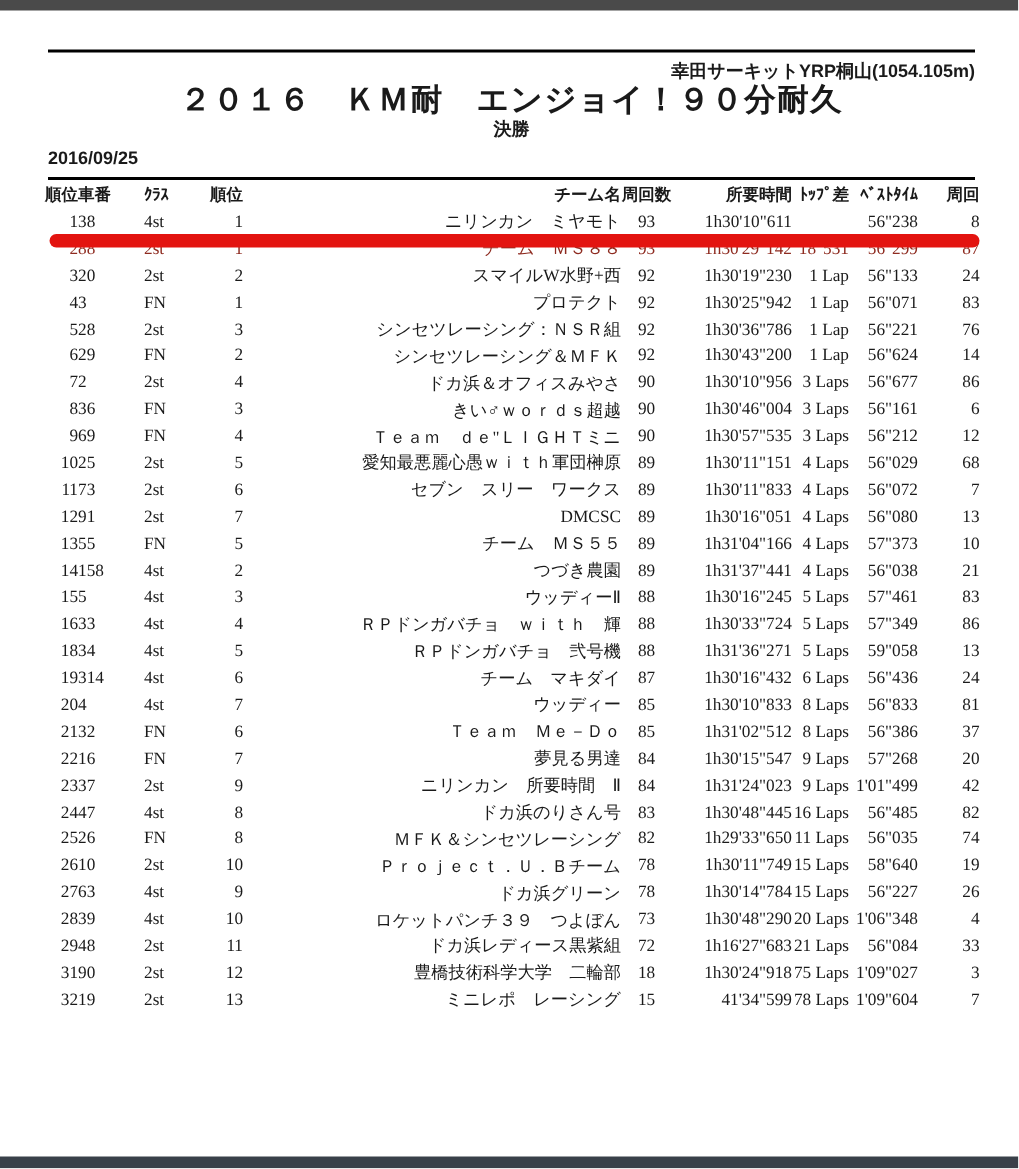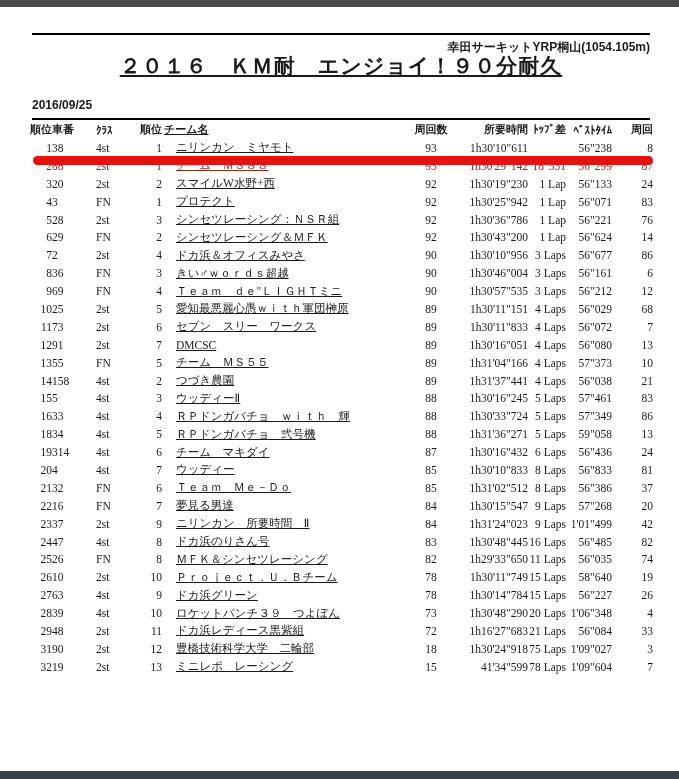--- a/index.html
+++ b/index.html
@@ -5,54 +5,55 @@
   html,body{margin:0;padding:0;background:#fff;}
   .sheet{position:relative;width:679px;height:779px;background:#ffffff;overflow:hidden;
          font-family:"Liberation Serif",serif;color:#1a1a1a;}
   .bar-top{position:absolute;left:0;top:0;width:679px;height:7px;background:#4a4a4a;}
   .bar-bottom{position:absolute;left:0;top:771px;width:679px;height:8px;background:#394049;}
   .rule{position:absolute;left:32px;width:618px;height:2px;background:#000;}
   .rule-top{top:33px;}
   .rule-mid{top:118px;}
   .venue{position:absolute;right:29px;top:39px;font:bold 12px "Liberation Sans",sans-serif;}
   .title{position:absolute;left:32px;right:29px;top:52px;text-align:center;
-         font:bold 21px "Liberation Sans",sans-serif;letter-spacing:1px;white-space:nowrap;text-decoration:underline;}
+         font:bold 21px "Liberation Sans",sans-serif;letter-spacing:1px;white-space:nowrap;}
   .subtitle{position:absolute;left:32px;right:29px;top:78px;text-align:center;
             font:bold 12px "Liberation Sans",sans-serif;}
   .date{position:absolute;left:32px;top:98px;font:bold 12px "Liberation Sans",sans-serif;}
   table.results{position:absolute;left:24px;top:120px;width:629px;border-collapse:collapse;
                 table-layout:fixed;}
   table.results th{font:bold 11px "Liberation Sans",sans-serif;height:19px;padding:0;
                    vertical-align:middle;white-space:nowrap;}
   table.results td{font:11.5px "Liberation Serif",serif;height:17.9px;padding:0;
                    vertical-align:middle;white-space:nowrap;}
   .c0{text-align:right;}
   .c1{text-align:left;}
   .c2{text-align:left;padding-left:10px !important;}
   .c3{text-align:right;}
-  .c4{text-align:left;padding-left:14px !important;text-decoration:underline;}
+  .c4{text-align:right;padding-left:14px !important;}
   th.c4{padding-left:2px !important;}
   .c5{text-align:center;}
   .c6{text-align:right;}
   .c7{text-align:right;}
   .c8{text-align:right;}
   .c9{text-align:right;}
   tr.redrow td{color:#8e2b20;}
   .redline{position:absolute;left:33px;top:156px;width:620px;height:9px;
            background:#e31410;border-radius:5px;z-index:2;}
 </style>
 </head>
 <body>
 
 <div class="sheet">
   <div class="bar-top"></div>
   <div class="rule rule-top"></div>
 
   <div class="venue">幸田サーキットYRP桐山(1054.105m)</div>
   <div class="title">２０１６　ＫＭ耐　エンジョイ！９０分耐久</div>
+  <div class="subtitle">決勝</div>
   <div class="date">2016/09/25</div>
 
   <div class="rule rule-mid"></div>
 
   <table class="results">
     <colgroup>
       <col style="width:28px">
         <col style="width:34px">
         <col style="width:42px">
       <col style="width:34px">

